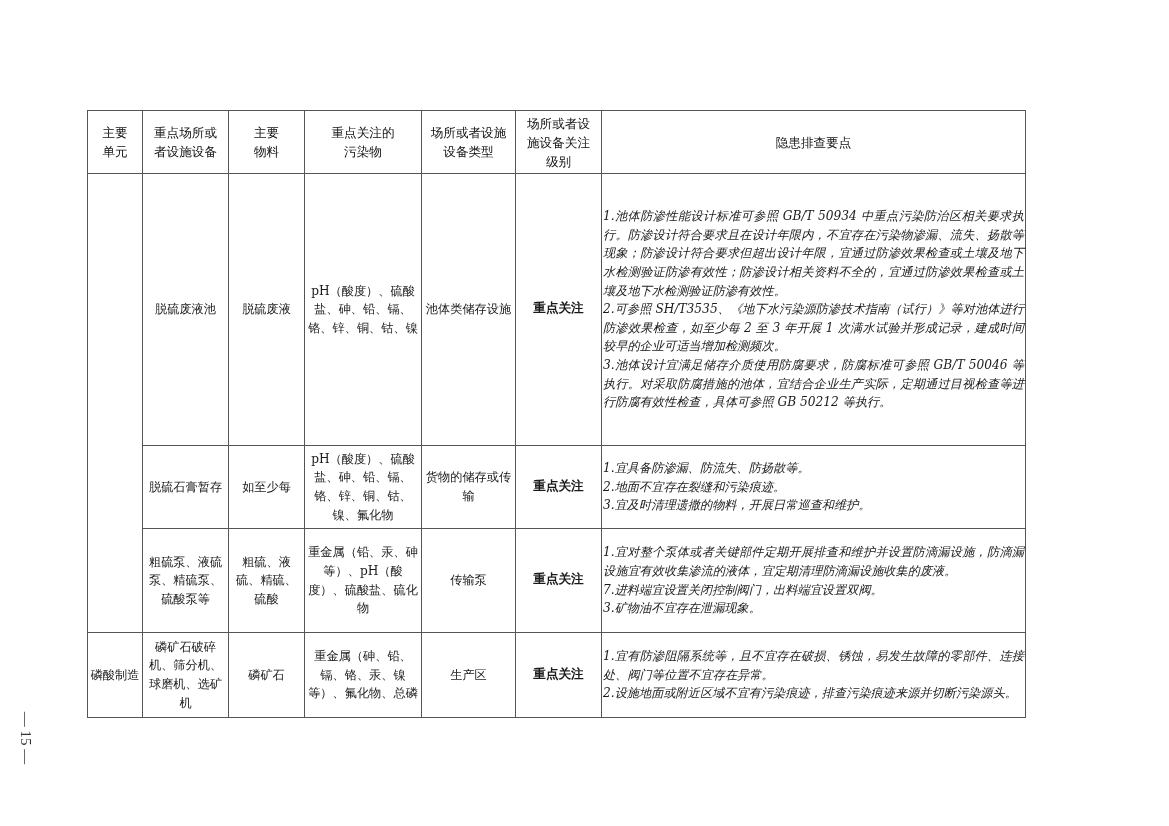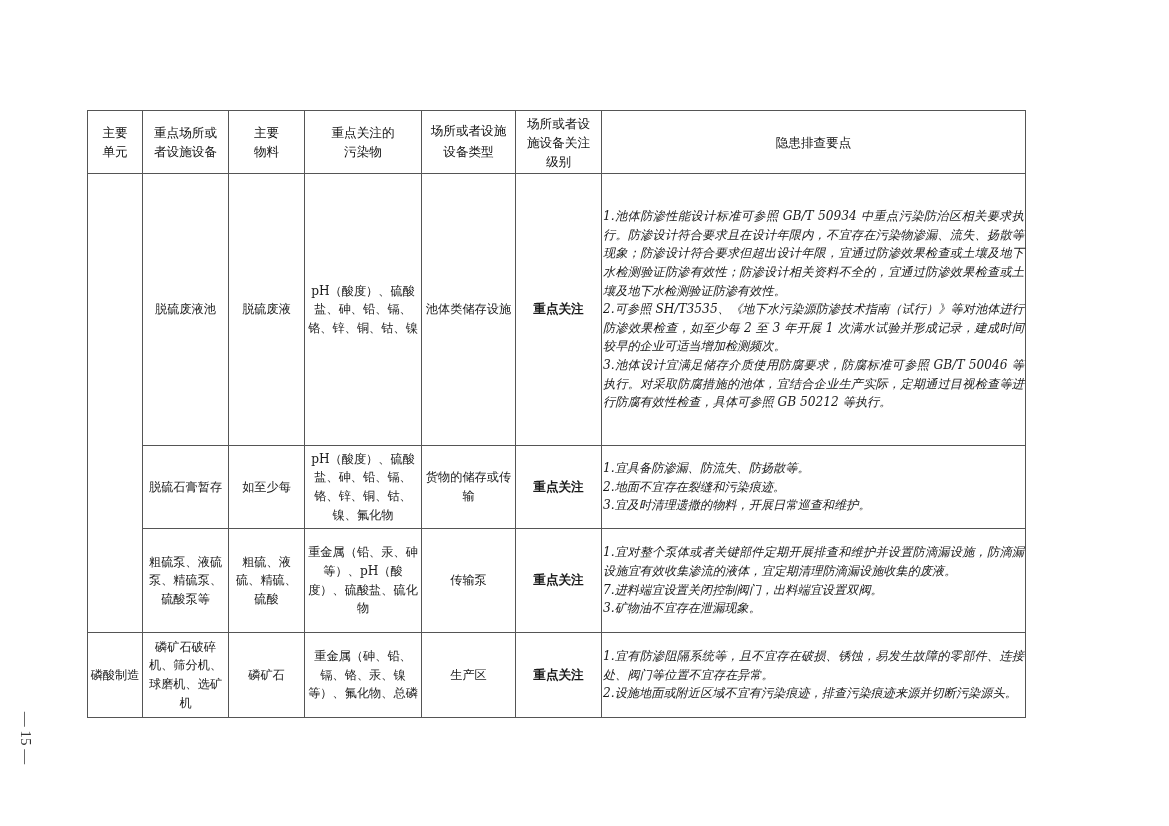--- a/index.html
+++ b/index.html
@@ -61,21 +61,21 @@
       text-align: justify;
       padding: 1px 1px 1px 2px;
       font-size: 12.2px;
       line-height: 18.6px;
       font-style: italic;
     }
     td.points div {
       text-align: justify;
     }
     td.level {
-      font-family: Liberation Sans, sans-serif;
+      font-family: Liberation Mono, monospace;
       font-weight: bold;
       font-size: 12.6px;
     }
     .col-unit { width: 55px; }
     .col-site { width: 86px; }
     .col-mat { width: 76px; }
     .col-pol { width: 117px; }
     .col-type { width: 94px; }
     .col-level { width: 86px; }
     .col-points { width: 424px; }
@@ -98,21 +98,21 @@
   <thead>
     <tr>
       <th><span class="hdr" style="white-space: pre-line;">主要
 单元</span></th>
       <th><span class="hdr" style="white-space: pre-line;">重点场所或
 者设施设备</span></th>
       <th><span class="hdr" style="white-space: pre-line;">主要
 物料</span></th>
       <th><span class="hdr" style="white-space: pre-line;">重点关注的
 污染物</span></th>
-      <th><span class="hdr" style="white-space: pre-line; font-family: Liberation Mono, monospace;">场所或者设施
+      <th><span class="hdr" style="white-space: pre-line;">场所或者设施
 设备类型</span></th>
       <th><span class="hdr" style="white-space: pre-line;">场所或者设
 施设备关注
 级别</span></th>
       <th><span class="hdr" style="white-space: pre-line;">隐患排查要点</span></th>
     </tr>
   </thead>
   <tbody>
 
     <tr style="height:272px;">

